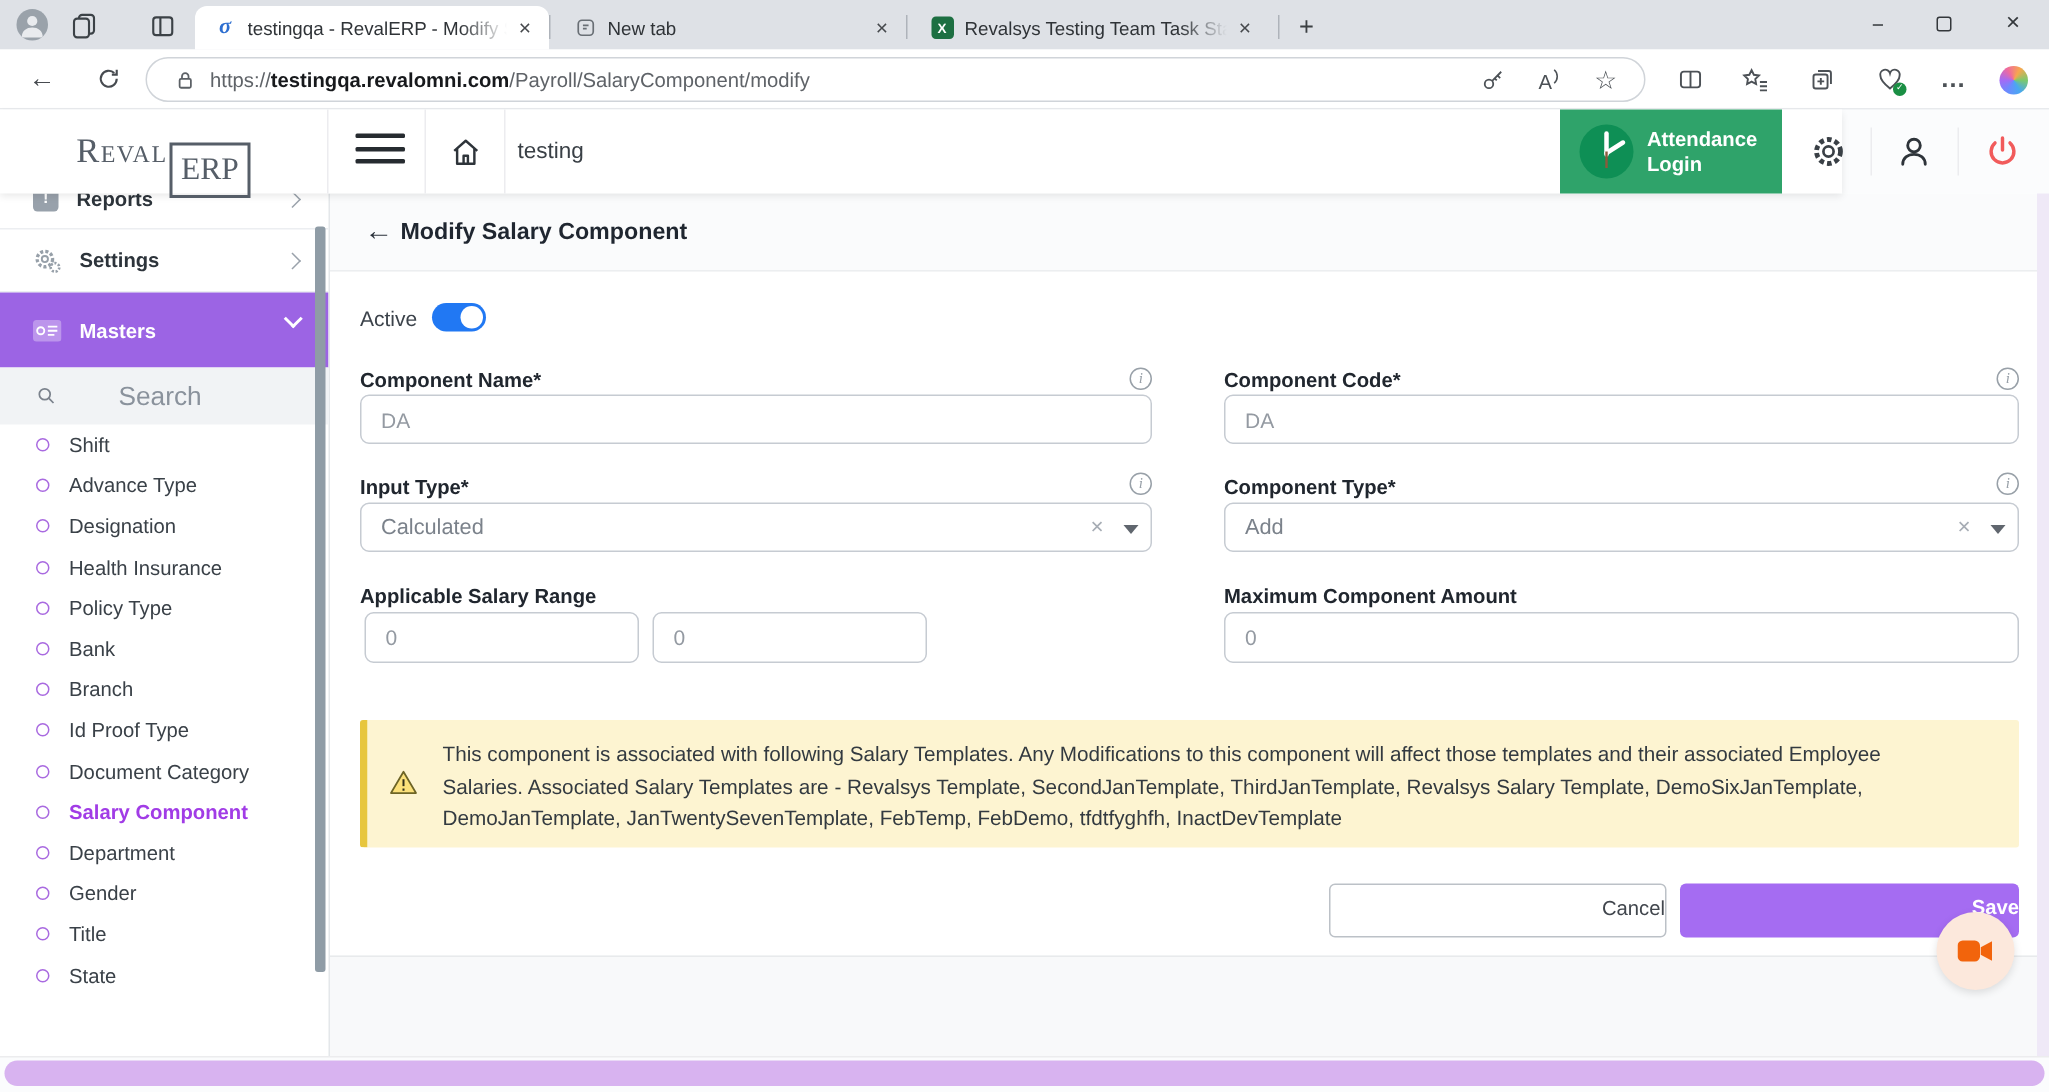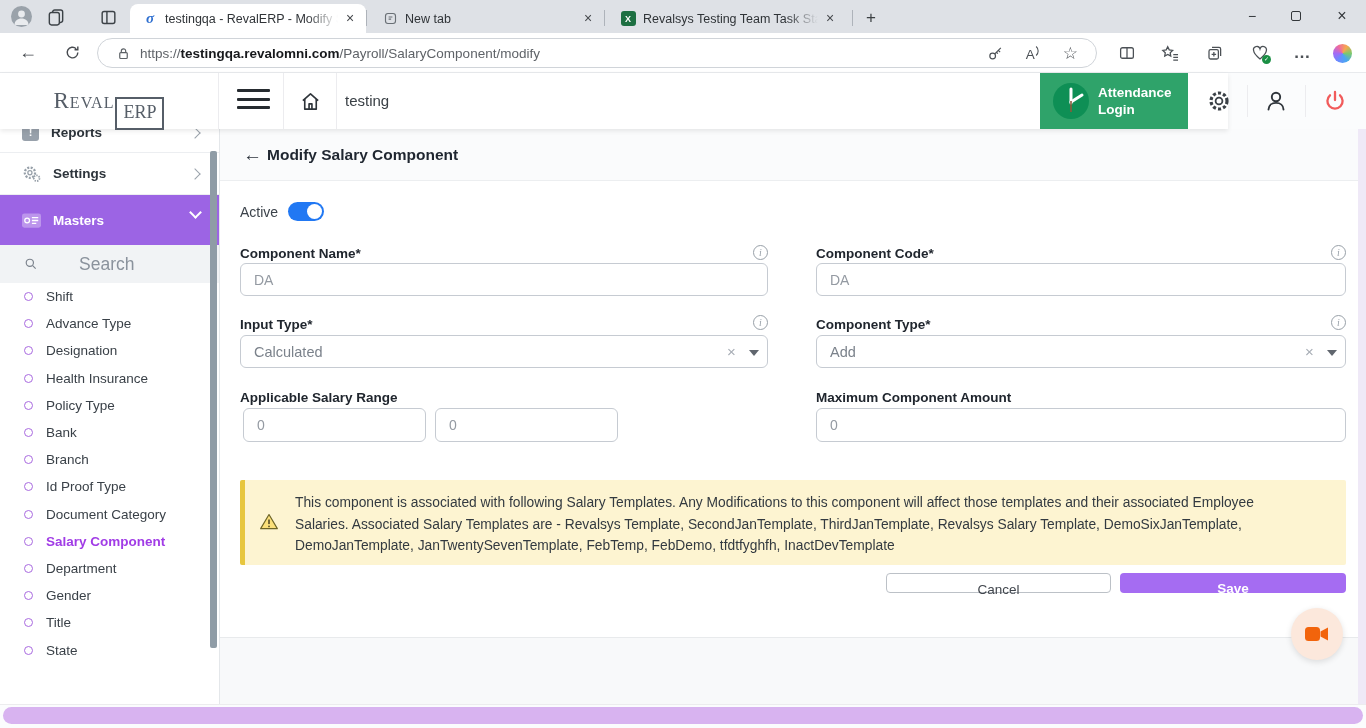--- a/index.html
+++ b/index.html
@@ -31,21 +31,21 @@
   .url b { color:#17191c; font-weight:bold; }
   .addr-icons { margin-left:auto; display:flex; align-items:center; gap:22px; padding-right:18px; }
   .tbr { position:absolute; top:7px; width:28px; height:26px; display:flex; align-items:center; justify-content:center; }
   .copilot { width:19px; height:19px; border-radius:50%; background:conic-gradient(from 210deg,#6a8bff,#a36bf5,#ef6a9e,#f7a74e,#7cc96d,#49a8f0,#6a8bff); }
   .ess-badge { position:absolute; right:-2px; bottom:-2px; width:9px; height:9px; border-radius:50%; background:#1a8f44; color:#fff; font-size:6px; line-height:9px; text-align:center; }
 
   
   .appheader { position:absolute; left:0; top:73px; width:1228px; height:56px; background:#fff; box-shadow:0 2px 5px rgba(0,0,0,.09); z-index:5; }
   .logo-wrap { position:absolute; left:0; top:0; width:219px; height:56px; display:flex; align-items:center; justify-content:center; border-right:1px solid #ececef; }
   .logo-main { font-family:"Liberation Serif",serif; font-variant:small-caps; font-size:23px; letter-spacing:1px; color:#565e68; }
-  .logo-box { font-family:"Liberation Serif",serif; font-variant:small-caps; font-size:18px; color:#565e68; border:2px solid #565e68; padding:3px 6px 5px; margin-left:1px;margin-top:24px; }
+  .logo-box { font-family:"Liberation Serif",serif; font-variant:small-caps; font-size:21px; color:#565e68; border:2px solid #565e68; padding:3px 6px 5px; margin-left:1px;margin-top:24px; }
   .hamburger { position:absolute; left:237px; top:16px; width:33px; height:24px; }
   .hamburger i { display:block; height:3px; background:#262b30; margin-bottom:5.5px; border-radius:1px; }
   .home-cell { position:absolute; left:283px; top:0; width:54px; height:56px; border-left:1px solid #ececef; border-right:1px solid #ececef; display:flex; align-items:center; justify-content:center; }
   .crumb { position:absolute; left:345px; top:19px; font-size:15px; color:#3a4046; }
   .att-btn { position:absolute; left:1040px; top:0; width:148px; height:56px; background:#2fa36a; display:flex; align-items:center; }
   .att-txt { margin-left:8px; width:84px; color:#fff; font-weight:bold; font-size:13.5px; line-height:17px; }
   .hdr-cell { position:absolute; top:0; height:56px; display:flex; align-items:center; justify-content:center; }
   .hdr-div { position:absolute; top:12px; width:1px; height:32px; background:#ececef; }
 
   
@@ -77,21 +77,21 @@
   .selbox { position:absolute; height:33px; border:1px solid #c6cbd2; border-radius:6px; background:#fff; display:flex; align-items:center; }
   .selval { margin-left:13px; font-size:14.5px; color:#7b828b; }
   .selclear { position:absolute; font-size:15px; color:#a7adb5; top:7px; }
   .selcaret { position:absolute; top:14px; width:0; height:0; border-left:5px solid transparent; border-right:5px solid transparent; border-top:6px solid #60666e; }
   .toggle { position:absolute; left:68px; top:73px; width:36px; height:19px; border-radius:10px; background:#2178f3; }
   .toggle .knob { position:absolute; right:2px; top:2px; width:15px; height:15px; border-radius:50%; background:#fff; }
   .active-lbl { position:absolute; left:20px; top:75px; font-size:14px; color:#3c434b; }
   .warnbox { position:absolute; left:20px; top:351px; width:1106px; height:85px; background:#fdf4d1; border-left:5px solid #e7c63e; border-radius:2px; }
   .warnbox .wicon { position:absolute; left:14px; top:32px; }
   .warntext { position:absolute; left:50px; top:12px; width:1006px; font-size:13.8px; line-height:21.5px; color:#333a40; }
-  .btn { position:absolute; top:444px; height:20px; border-radius:4px; font-size:13.5px; text-align:center; line-height:32px; }
+  .btn { position:absolute; top:460px; height:36px; border-radius:4px; font-size:13.5px; text-align:right; line-height:32px; }
   .btn-cancel { left:666px; width:225px; background:#fff; border:1px solid #bcc1c7; color:#41464d; }
   .btn-save { left:900px; width:226px; background:#a56cf2; color:#fff; font-weight:bold; }
   .footer-strip { position:absolute; left:0; top:508px; width:1146px; height:67px; background:#f8f9fa; border-top:1px solid #e8eaec; }
   .fab { position:absolute; left:1071px; top:479px; width:52px; height:52px; border-radius:50%; background:#fce8dc; box-shadow:0 2px 6px rgba(0,0,0,.12); display:flex; align-items:center; justify-content:center; }
   .vtrack { position:absolute; left:1138px; top:0; width:8px; height:575px; background:#efe9f7; }
 
   
   .bottombar { position:absolute; left:0; top:704px; width:1366px; height:24px; background:#fbfcfd; border-top:1px solid #ececee; }
   .hthumb { position:absolute; left:3px; top:2px; width:1360px; height:17px; border-radius:9px; background:#d8b3f0; }
 

